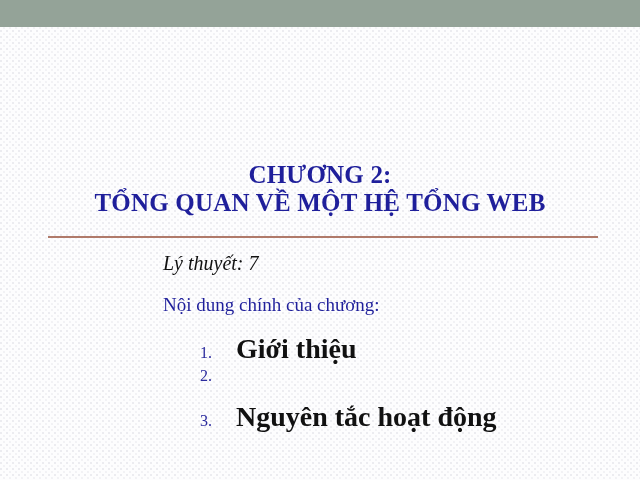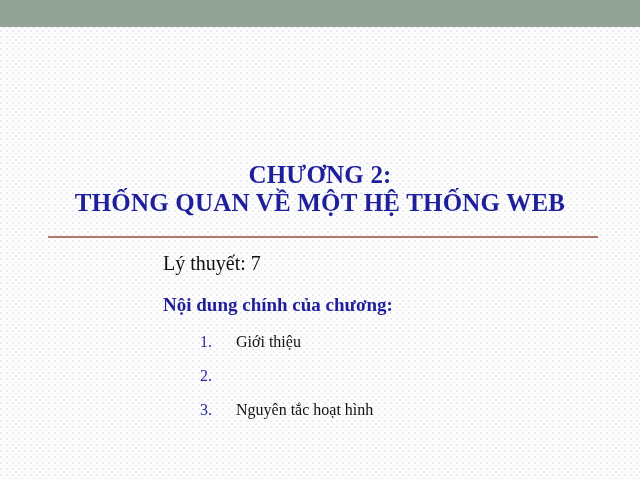--- a/index.html
+++ b/index.html
@@ -71,29 +71,29 @@
     position: absolute;
     left: 163px;
     top: 252px;
     width: 420px;
     display: flex;
     align-items: baseline;
     color: #111111;
     font-size: 20px;
     white-space: nowrap;
   }
-  #hours-theory { margin-right: 35px; }
+  #hours-theory { margin-right: 35px; font-style: italic; }
 
   
   #content-heading {
     position: absolute;
     left: 163px;
     top: 294px;
     color: #1f1f9b;
-    font-weight: bold;
+    font-weight: normal;
     font-size: 19px;
     white-space: nowrap;
   }
 
   
   #topic-list {
     position: absolute;
     left: 200px;
     top: 333px;
     width: 430px;
@@ -105,50 +105,51 @@
     white-space: nowrap;
   }
   .topic-num {
     color: #2b2b9e;
     font-size: 16px;
     width: 36px;
     flex: 0 0 36px;
   }
   .topic-text {
     color: #111111;
-    font-size: 16px;
+    font-size: 28px;
+    font-weight: bold;
   }
 </style>
 </head>
 <body>
 
 <div id="slide">
 
   <div id="header-band"></div>
 
   <div id="title-block">
     <div id="title-line-1" class="title-line">CHƯƠNG 2:</div>
-    <div id="title-line-2" class="title-line">THỐNG QUAN VỀ MỘT HỆ THỐNG WEB</div>
+    <div id="title-line-2" class="title-line">TỔNG QUAN VỀ MỘT HỆ TỔNG WEB</div>
   </div>
 
   <div id="divider"></div>
 
   <div id="hours-row">
     <span id="hours-theory">Lý thuyết: 7</span>
   </div>
 
   <div id="content-heading">Nội dung chính của chương:</div>
 
   <div id="topic-list">
     <div class="topic-item">
       <span class="topic-num">1.</span>
       <span class="topic-text">Giới thiệu</span>
     </div>
     <div class="topic-item">
       <span class="topic-num">2.</span>
     </div>
     <div class="topic-item">
       <span class="topic-num">3.</span>
-      <span class="topic-text">Nguyên tắc hoạt hình</span>
+      <span class="topic-text">Nguyên tắc hoạt động</span>
     </div>
   </div>
 
 </div>
 
 </body></html>

